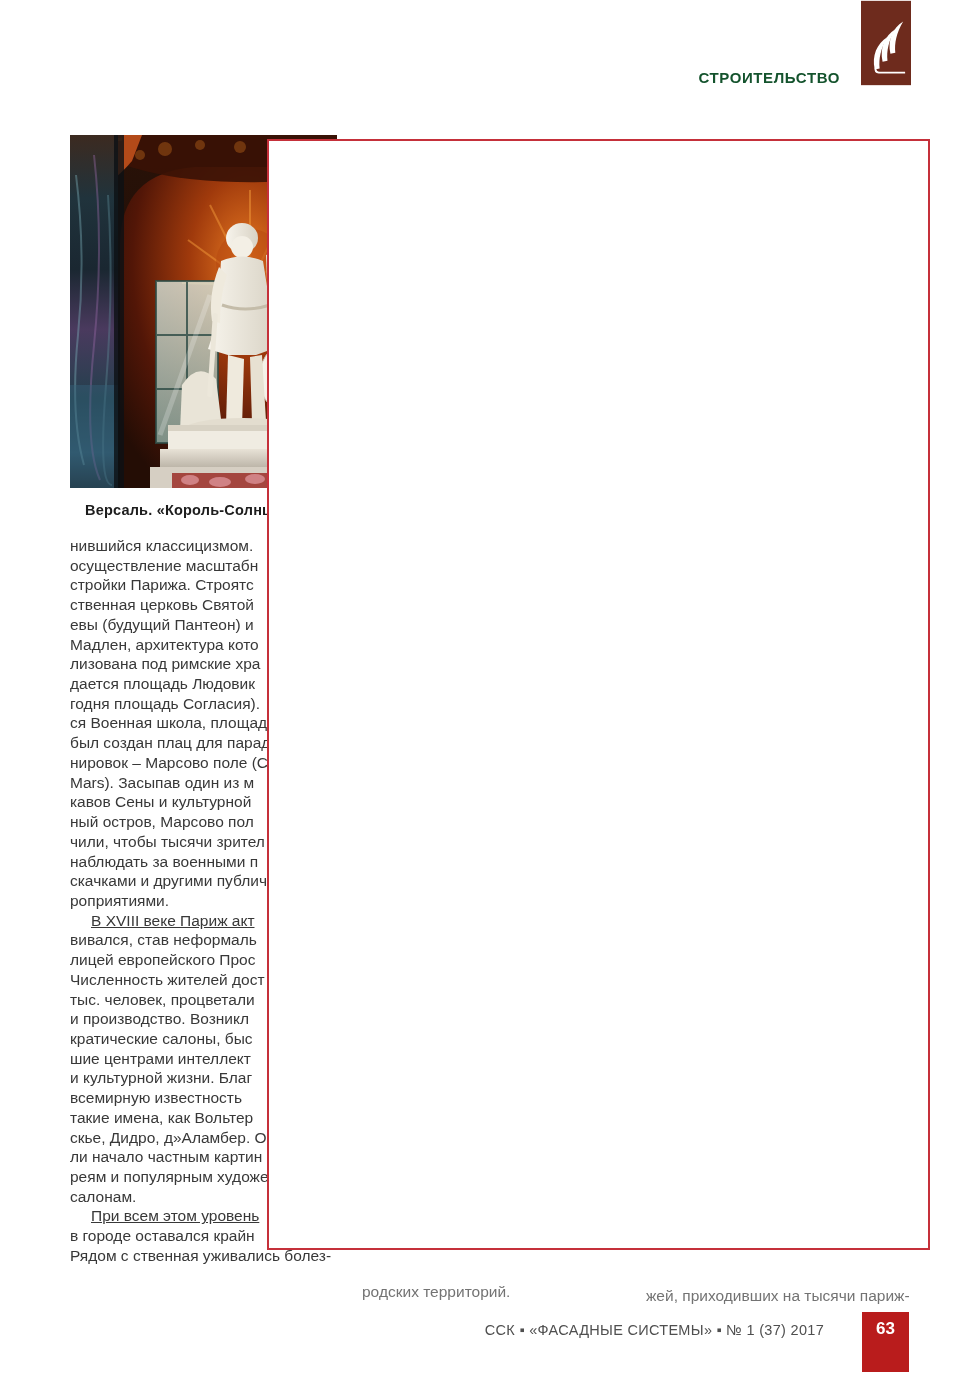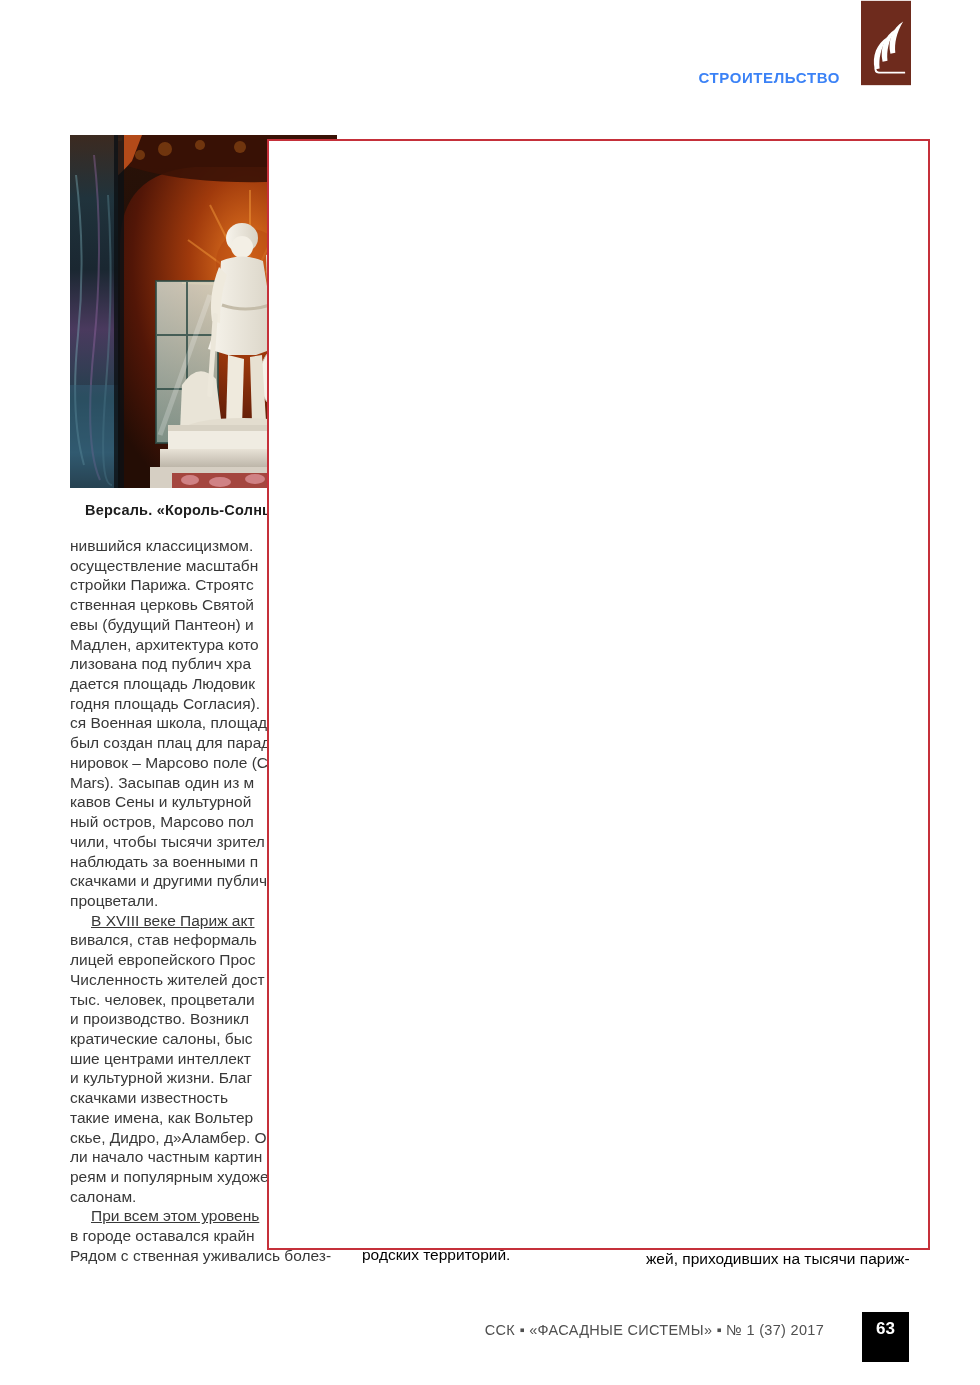--- a/index.html
+++ b/index.html
@@ -1,47 +1,47 @@
 <!DOCTYPE html>
 <html><head>
 <meta charset="utf-8">
 <style>
   html,body{margin:0;padding:0;background:#ffffff;}
   body{font-family:"Liberation Sans", sans-serif;}
   .page{position:relative;width:980px;height:1385px;background:#ffffff;overflow:hidden;}
 
   
   .section-label{position:absolute;top:69px;right:140px;font-size:15px;font-weight:700;
-    letter-spacing:.6px;color:#3b82f6;}
+    letter-spacing:.6px;color:#14532d;}
   .logo{position:absolute;left:861px;top:0;width:50px;height:86px;}
   .logo svg{display:block;width:100%;height:100%;}
 
   
   .photo{position:absolute;left:70px;top:135px;width:267px;height:353px;}
   .photo svg{display:block;width:100%;height:100%;}
   .photo-caption{position:absolute;left:85px;top:502px;font-size:14.5px;font-weight:700;
     color:#1d1d1d;letter-spacing:.2px;}
 
   
   .article-col{position:absolute;left:70px;top:536px;width:210px;color:#383838;}
   .article-col .line{font-size:15.5px;line-height:19.72px;white-space:nowrap;}
   .article-col .line.indent{padding-left:21px;text-decoration:underline;}
-  .bottom-line{position:absolute;font-size:15.5px;color:#000000;white-space:nowrap;z-index:2;}
+  .bottom-line{position:absolute;font-size:15.5px;color:#737373;white-space:nowrap;z-index:2;margin-top:37px;}
   .bottom-mid{left:362px;top:1246px;}
   .bottom-right{left:646px;top:1250px;}
 
   
   .overlay-box{position:absolute;left:267px;top:139px;width:663px;height:1111px;
     background:#ffffff;border:2px solid #c5303a;box-sizing:border-box;z-index:5;}
 
   
   .footer-line{position:absolute;top:1322px;right:156px;font-size:14.5px;color:#4f4f4f;
     letter-spacing:.3px;}
-  .page-number{position:absolute;left:862px;top:1312px;width:47px;height:50px;
-    background:#000000;color:#ffffff;font-size:17px;font-weight:700;text-align:center;
+  .page-number{position:absolute;left:862px;top:1312px;width:47px;height:60px;
+    background:#b91c1c;color:#ffffff;font-size:17px;font-weight:700;text-align:center;
     box-sizing:border-box;padding-top:7px;}
 </style>
 </head>
 <body>
 
 <div class="page">
 
   <div class="section-label">СТРОИТЕЛЬСТВО</div>
 
   <div class="logo">
@@ -169,43 +169,43 @@
   <div class="photo-caption">Версаль. «Король-Солнце»</div>
 
   <div class="article-col">
 
   <div class="line">нившийся классицизмом.</div>
       <div class="line">осуществление масштабн</div>
       <div class="line">стройки Парижа. Строятс</div>
       <div class="line">ственная церковь Святой</div>
       <div class="line">евы (будущий Пантеон) и</div>
       <div class="line">Мадлен, архитектура кото</div>
-      <div class="line">лизована под публич хра</div>
+      <div class="line">лизована под римские хра</div>
       <div class="line">дается площадь Людовик</div>
       <div class="line">годня площадь Согласия).</div>
       <div class="line">ся Военная школа, площадь</div>
       <div class="line">был создан плац для парад</div>
       <div class="line">нировок – Марсово поле (С</div>
       <div class="line">Mars). Засыпав один из м</div>
       <div class="line">кавов Сены и культурной</div>
       <div class="line">ный остров, Марсово пол</div>
       <div class="line">чили, чтобы тысячи зрител</div>
       <div class="line">наблюдать за военными п</div>
       <div class="line">скачками и другими публич</div>
-      <div class="line">процветали.</div>
+      <div class="line">роприятиями.</div>
       <div class="line indent">В XVIII веке Париж акт</div>
       <div class="line">вивался, став неформаль</div>
       <div class="line">лицей европейского Прос</div>
       <div class="line">Численность жителей дост</div>
       <div class="line">тыс. человек, процветали</div>
       <div class="line">и производство. Возникл</div>
       <div class="line">кратические салоны, быс</div>
       <div class="line">шие центрами интеллект</div>
       <div class="line">и культурной жизни. Благ</div>
-      <div class="line">скачками известность</div>
+      <div class="line">всемирную известность</div>
       <div class="line">такие имена, как Вольтер</div>
       <div class="line">скье, Дидро, д»Аламбер. О</div>
       <div class="line">ли начало частным картин</div>
       <div class="line">реям и популярным художе</div>
       <div class="line">салонам.</div>
       <div class="line indent">При всем этом уровень</div>
       <div class="line">в городе оставался крайн</div>
       <div class="line">Рядом с ственная уживались болез-</div>
     </div>
 

